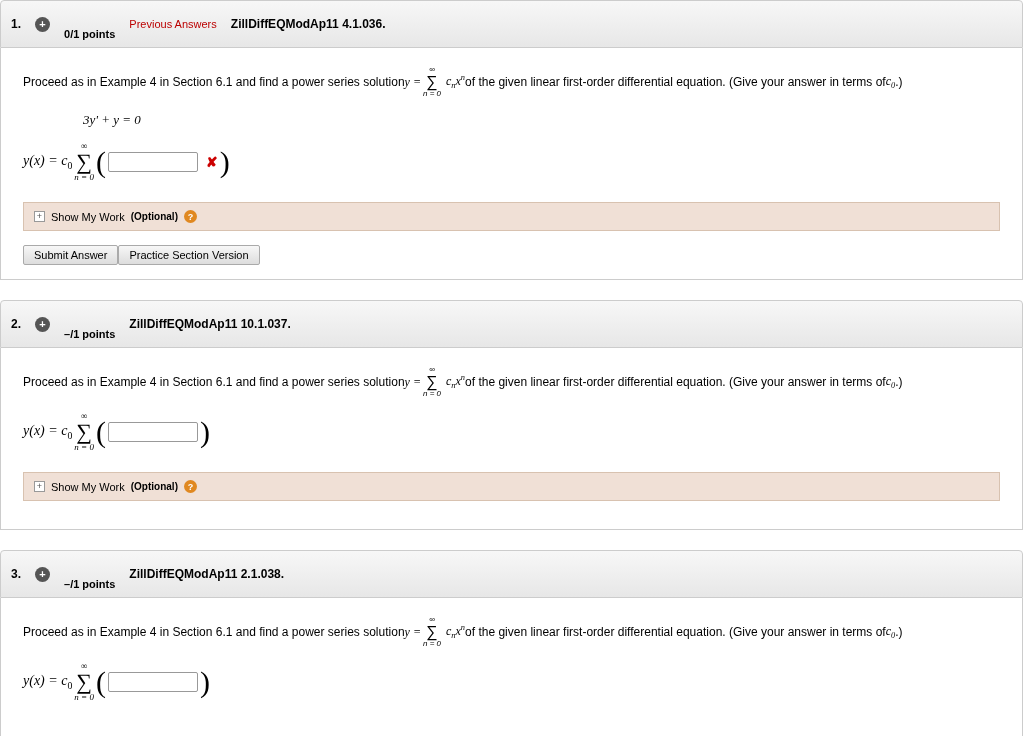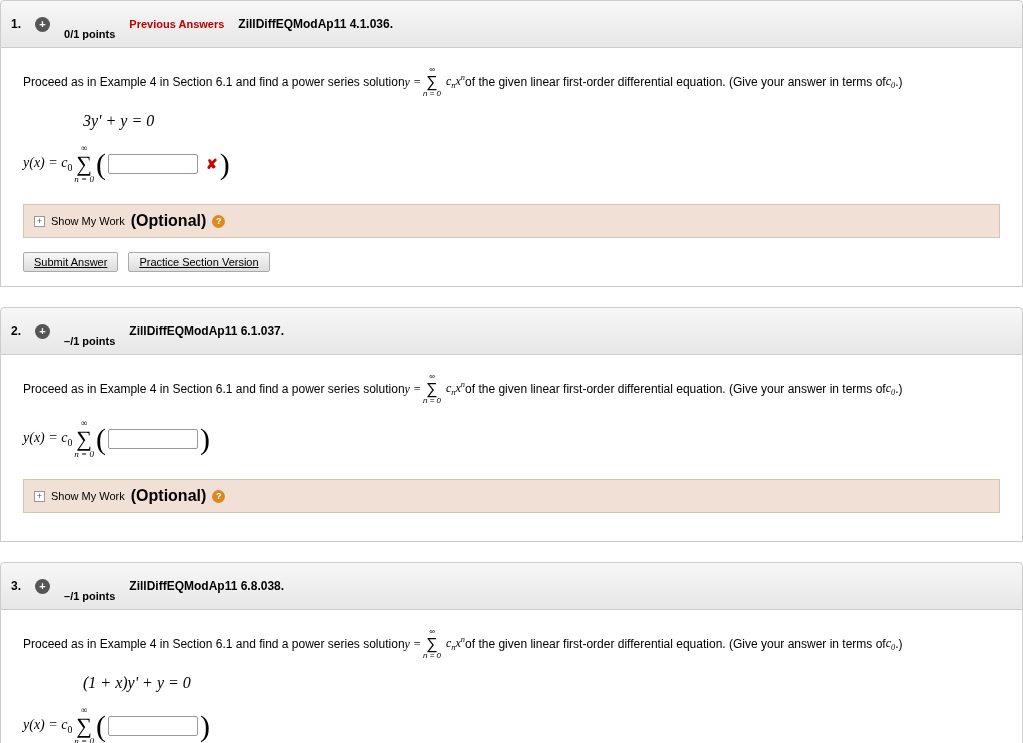--- a/index.html
+++ b/index.html
@@ -27,31 +27,31 @@
     background: #555;
     color: #fff;
     border-radius: 50%;
     align-items: center;
     justify-content: center;
     font-weight: bold;
     font-size: 11px;
     line-height: 1;
   }
   .points { font-weight: bold; font-size: 11px; margin-top: 20px; }
-  .prev-answers { color: #b00; font-weight: bold; font-size: 11px; cursor: pointer; }
+  .prev-answers { color: #b00; font-weight: normal; font-size: 11px; cursor: pointer; }
   .source-ref { font-weight: bold; font-size: 12px; }
   .question-body {
     border-left: 1px solid #ccc;
     border-right: 1px solid #ccc;
     border-bottom: 1px solid #ccc;
     padding: 18px 22px 14px 22px;
     background: #fff;
   }
   .prompt-line { margin-bottom: 14px; display: flex; align-items: center; flex-wrap: wrap; }
-  .eq-indent { margin: 4px 0 14px 60px; font-style: italic; font-family: 'Times New Roman', serif; font-size: 16px; }
+  .eq-indent { margin: 4px 0 14px 60px; font-style: italic; font-family: 'Times New Roman', serif; font-size: 13px; }
   .answer-line {
     display: flex;
     align-items: center;
     gap: 2px;
     font-family: 'Times New Roman', serif;
     font-style: italic;
     font-size: 14px;
     margin-bottom: 20px;
   }
   .sigma-wrap {
@@ -91,31 +91,31 @@
   .plusbox {
     display: inline-flex;
     width: 11px; height: 11px;
     border: 1px solid #999;
     background: #fff;
     align-items: center; justify-content: center;
     font-size: 9px; line-height: 1;
     color: #555;
   }
   .sw-label { font-weight: normal; font-size: 11px; }
-  .sw-opt { font-size: 16px; font-weight: bold; }
+  .sw-opt { font-size: 10px; font-weight: bold; }
   .help-badge {
     display: inline-flex;
     width: 13px; height: 13px;
     background: #e08820;
     color: #fff;
     border-radius: 50%;
     font-size: 9px; font-weight: bold;
     align-items: center; justify-content: center;
   }
-  .btn-row { display: flex; gap: 10px; text-decoration: underline; }
+  .btn-row { display: flex; gap: 0; }
   .btn {
     background: linear-gradient(#f7f7f7, #ddd);
     border: 1px solid #aaa;
     padding: 3px 10px;
     font-size: 11px;
     cursor: pointer;
     border-radius: 2px;
   }
   .inline-sigma {
     display: inline-flex;
@@ -183,21 +183,21 @@
       <button class="btn">Practice Section Version</button>
     </div>
   </div>
 </div>
 
 <div class="question-block">
   <div class="question-header">
     <span class="qnum">2.</span>
     <span class="plus-badge">+</span>
     <span class="points">–/1 points</span>
-    <span class="source-ref">ZillDiffEQModAp11 6.1.037.</span>
+    <span class="source-ref">ZillDiffEQModAp11 10.1.037.</span>
   </div>
   <div class="question-body">
     <div class="prompt-line">
       <span>Proceed as in Example 4 in Section 6.1 and find a power series solution </span>
       <span class="serif-it">y = </span>
       <span class="inline-sigma">
         <span class="top">∞</span>
         <span class="mid">∑</span>
         <span class="bot">n = 0</span>
       </span>
@@ -225,37 +225,36 @@
       <span class="help-badge">?</span>
     </div>
   </div>
 </div>
 
 <div class="question-block">
   <div class="question-header">
     <span class="qnum">3.</span>
     <span class="plus-badge">+</span>
     <span class="points">–/1 points</span>
-    <span class="source-ref">ZillDiffEQModAp11 6.8.038.</span>
+    <span class="source-ref">ZillDiffEQModAp11 2.1.038.</span>
   </div>
   <div class="question-body" style="border-bottom:none">
     <div class="prompt-line">
       <span>Proceed as in Example 4 in Section 6.1 and find a power series solution </span>
       <span class="serif-it">y = </span>
       <span class="inline-sigma">
         <span class="top">∞</span>
         <span class="mid">∑</span>
         <span class="bot">n = 0</span>
       </span>
       <span class="serif-it">&nbsp;c<span class="sub">n</span>x<span class="sup">n</span></span>
       <span> of the given linear first-order differential equation. (Give your answer in terms of </span>
       <span class="serif-it">c<span class="sub">0</span></span>
       <span>.)</span>
     </div>
-    <div class="eq-indent">(1 + x)y' + y = 0</div>
     <div class="answer-line">
       <span>y(x) = c<span class="sub" style="font-style:normal">0</span></span>
       <span class="sigma-wrap">
         <span class="sigma-top">∞</span>
         <span class="sigma-sym">∑</span>
         <span class="sigma-bot">n = 0</span>
       </span>
       <span class="big-paren">(</span>
       <input class="ans-input" type="text" style="">
       <span class="big-paren">)</span>

